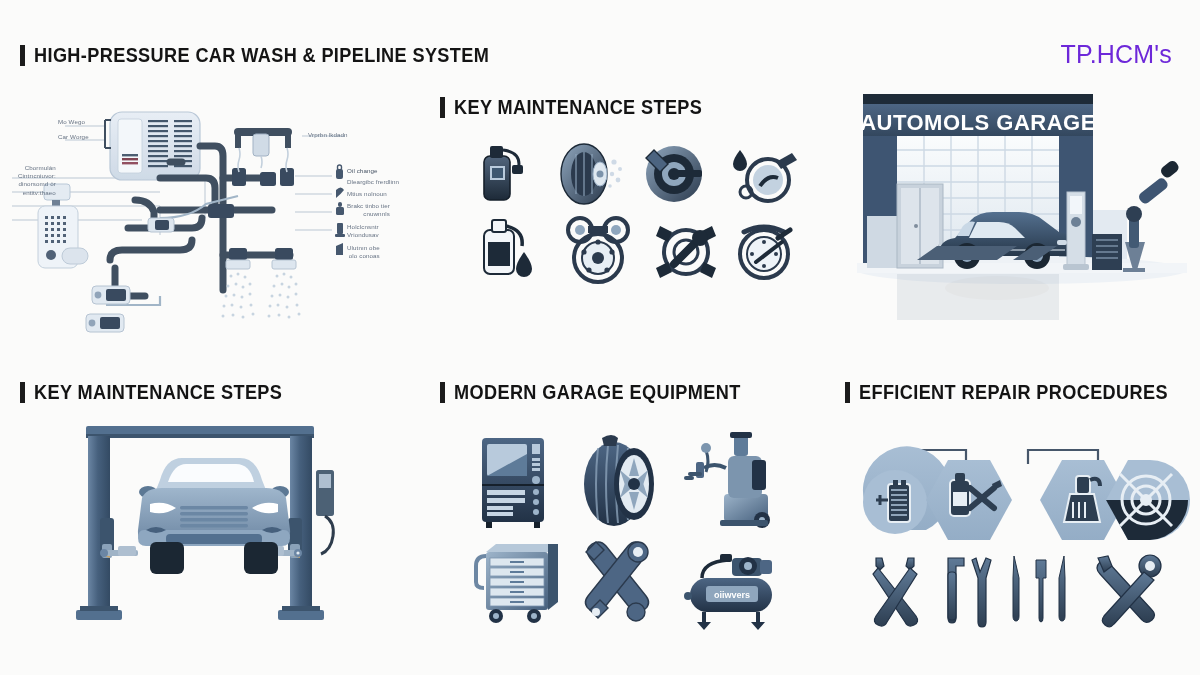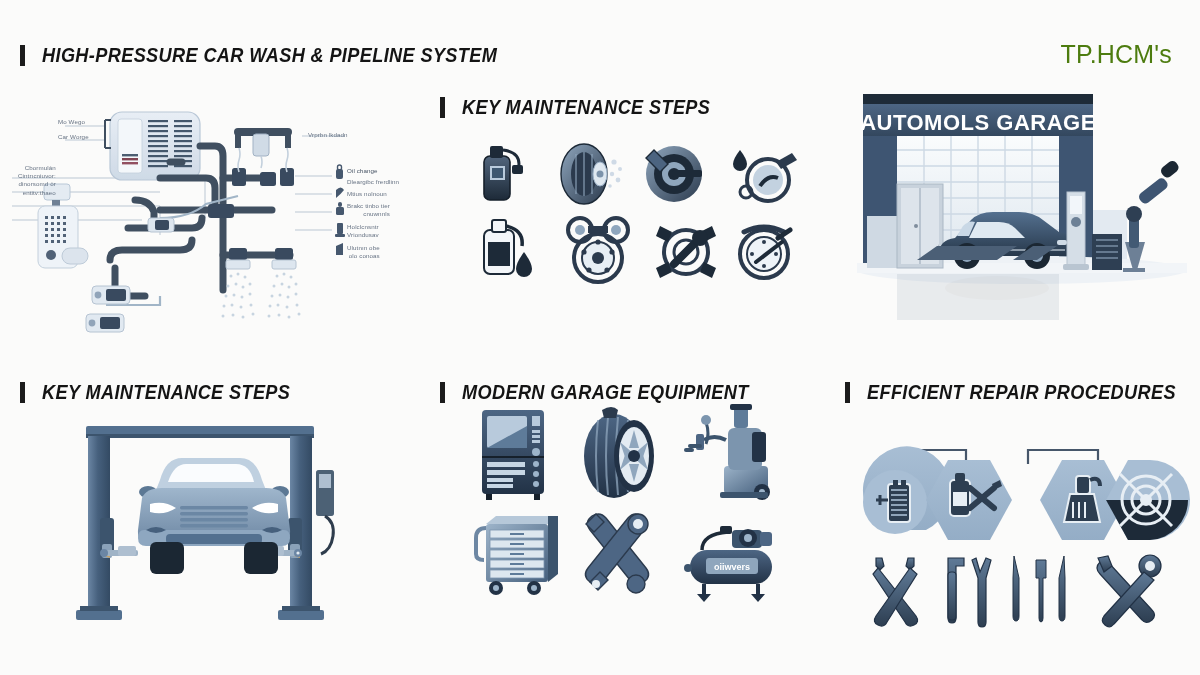--- a/index.html
+++ b/index.html
@@ -5,32 +5,32 @@
   * { box-sizing: border-box; margin:0; padding:0; }
   html, body {
     width:1200px; height:675px;
     background:#fbfbfa;
     font-family:"Liberation Sans", sans-serif;
     overflow:hidden;
   }
   .page { position:relative; width:1200px; height:675px; background:#fbfbfa; }
 
   
-  .heading { position:absolute; display:flex; align-items:center; gap:17px;font-style:italic; }
+  .heading { position:absolute; display:flex; align-items:center; gap:9px; }
   .heading .bar { width:5px; height:21px; background:#1b1b1b; flex:none; }
   .heading .txt {
     font-family:"Liberation Sans Narrow","Liberation Sans",sans-serif;
     font-weight:bold; font-size:19.5px; letter-spacing:.4px;
     color:#141414; white-space:nowrap;
     transform:scaleX(.93); transform-origin:left center;
   }
   .brand {
     position:absolute; right:28px; top:40px;
     font-family:"Liberation Sans", sans-serif;
-    font-size:25px; font-weight:500; color:#4d7c0f; letter-spacing:.2px;
+    font-size:25px; font-weight:500; color:#6d28d9; letter-spacing:.2px;
   }
 
   
   .panel { position:absolute;text-align:right; }
   svg { display:block; overflow:visible; }
 
   
   .lbl {
     position:absolute; font-size:6.2px; line-height:8.2px;
     color:#5d6b7d; font-family:"Liberation Sans",sans-serif;
@@ -561,21 +561,21 @@
         <rect x="34" y="76" width="96" height="10" rx="4" fill="#53708f"></rect>
         <path d="M14 72 q10 -6 20 0 q-10 6 -20 0z" fill="#46607d"></path>
         <path d="M150 72 q-10 -6 -20 0 q10 6 20 0z" fill="#46607d"></path>
 
         <rect x="18" y="84" width="34" height="32" rx="6" fill="#1b2733"></rect>
         <rect x="112" y="84" width="34" height="32" rx="6" fill="#1b2733"></rect>
       </g>
     </svg>
   </div>
 
-  <div class="panel" style="left:462px; top:400px; width:320px; height:200px;">
+  <div class="panel" style="left:462px; top:428px; width:320px; height:200px;">
     <svg width="320" height="200" viewBox="0 0 320 200">
       <defs>
         <linearGradient id="eq1" x1="0" y1="0" x2="0" y2="1">
           <stop offset="0" stop-color="#4d6684"></stop>
             <stop offset="1" stop-color="#223246"></stop>
         </linearGradient>
         <linearGradient id="eq2" x1="0" y1="0" x2="1" y2="1">
           <stop offset="0" stop-color="#9db4ca"></stop>
             <stop offset="1" stop-color="#46607d"></stop>
         </linearGradient>

